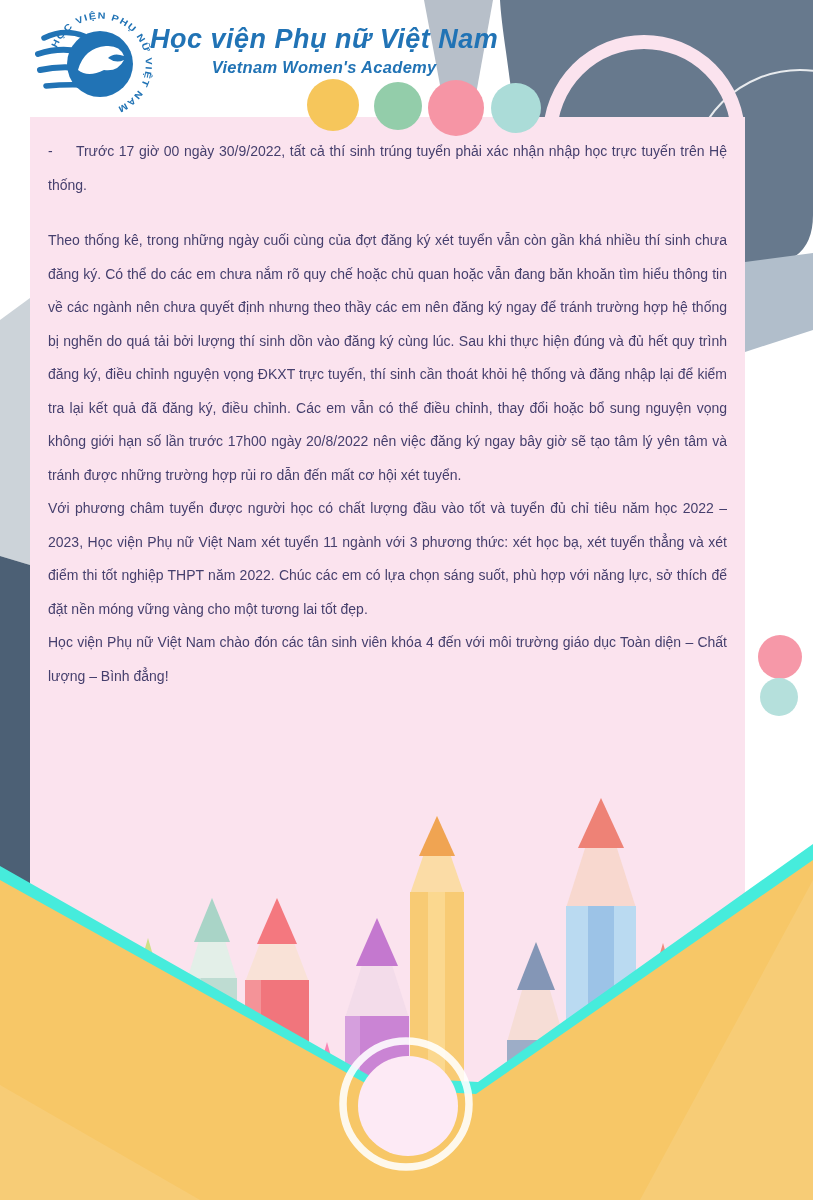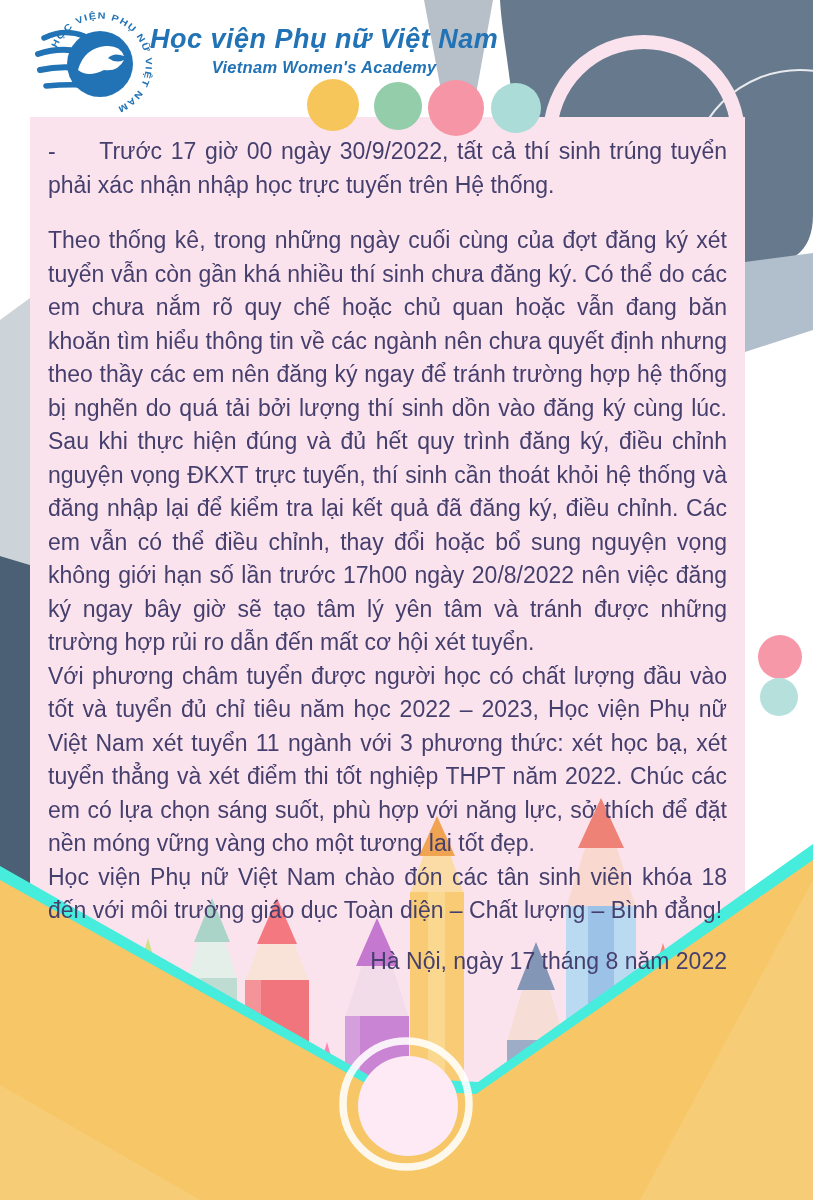--- a/index.html
+++ b/index.html
@@ -24,21 +24,21 @@
   .dot-pink{left:428px;top:80px;width:56px;height:56px;background:#f695a5;}
   .dot-teal{left:491px;top:83px;width:50px;height:50px;background:#abdcd8;}
   .dot-pink-side{left:758px;top:635px;width:44px;height:44px;background:#f698a8;z-index:7;}
   .dot-teal-side{left:760px;top:678px;width:38px;height:38px;background:#b5e0dc;z-index:7;}
   
   .pencils-svg{left:0;top:790px;z-index:5;}
   .envelope-svg{left:0;top:830px;z-index:6;}
   .rings-svg{left:0;top:1020px;z-index:7;}
   
   .letter{left:30px;top:117px;width:715px;padding:18px 18px 0 18px;box-sizing:border-box;
-          z-index:8;color:#453f6d;font-size:23px;line-height:33.5px;font-weight:400;}
+          z-index:8;color:#453f6d;font-size:14px;line-height:33.5px;font-weight:400;}
   .letter p{margin:0;text-align:justify;}
   .letter p.gap{margin-top:22px;}
   .letter p.right{text-align:right;margin-top:0;}
   .letter p.pre-sign{margin-top:17px;}
 </style>
 </head>
 <body>
 
 <svg class="abs bg-svg" width="813" height="1200" viewBox="0 0 813 1200">
 
@@ -135,22 +135,21 @@
 
 <svg class="abs rings-svg" width="813" height="180" viewBox="0 0 813 180">
   <circle cx="408" cy="86" r="50" fill="#fdeaf5"></circle>
   <circle cx="406" cy="84" r="63" fill="none" stroke="#ffffff" stroke-width="7.5" opacity="0.88"></circle>
 </svg>
 
 <div class="abs letter">
   <p>-&nbsp;&nbsp;&nbsp;&nbsp;&nbsp;Trước 17 giờ 00 ngày 30/9/2022, tất cả thí sinh trúng tuyển phải xác nhận nhập học trực tuyến trên Hệ thống.</p>
   <p class="gap">Theo thống kê, trong những ngày cuối cùng của đợt đăng ký xét tuyển vẫn còn gần khá nhiều thí sinh chưa đăng ký. Có thể do các em chưa nắm rõ quy chế hoặc chủ quan hoặc vẫn đang băn khoăn tìm hiểu thông tin về các ngành nên chưa quyết định nhưng theo thầy các em nên đăng ký ngay để tránh trường hợp hệ thống bị nghẽn do quá tải bởi lượng thí sinh dồn vào đăng ký cùng lúc. Sau khi thực hiện đúng và đủ hết quy trình đăng ký, điều chỉnh nguyện vọng ĐKXT trực tuyến, thí sinh cần thoát khỏi hệ thống và đăng nhập lại để kiểm tra lại kết quả đã đăng ký, điều chỉnh. Các em vẫn có thể điều chỉnh, thay đổi hoặc bổ sung nguyện vọng không giới hạn số lần trước 17h00 ngày 20/8/2022 nên việc đăng ký ngay bây giờ sẽ tạo tâm lý yên tâm và tránh được những trường hợp rủi ro dẫn đến mất cơ hội xét tuyển.</p>
   <p>Với phương châm tuyển được người học có chất lượng đầu vào tốt và tuyển đủ chỉ tiêu năm học 2022 – 2023, Học viện Phụ nữ Việt Nam xét tuyển 11 ngành với 3 phương thức: xét học bạ, xét tuyển thẳng và xét điểm thi tốt nghiệp THPT năm 2022. Chúc các em có lựa chọn sáng suốt, phù hợp với năng lực, sở thích để đặt nền móng vững vàng cho một tương lai tốt đẹp.</p>
-  <p>Học viện Phụ nữ Việt Nam chào đón các tân sinh viên khóa 18 đến với môi trường giáo dục Toàn diện – Chất lượng – Bình đẳng!</p>
-  <p class="right pre-sign">Hà Nội, ngày 17 tháng 8 năm 2022</p>
+  <p>Học viện Phụ nữ Việt Nam chào đón các tân sinh viên khóa 4 đến với môi trường giáo dục Toàn diện – Chất lượng – Bình đẳng!</p>
 </div>
 
 <div class="abs header">
   <svg class="abs logo-svg" width="140" height="122" viewBox="0 0 140 122">
 
     <g fill="none" stroke="#2173b5" stroke-linecap="round">
       <path d="M16,32 Q36,22 56,30" stroke-width="5.5"></path>
       <path d="M10,48 Q34,40 58,47" stroke-width="6"></path>
       <path d="M12,64 Q34,59 58,63" stroke-width="6"></path>
       <path d="M18,80 Q38,78 58,79" stroke-width="5.5"></path>

